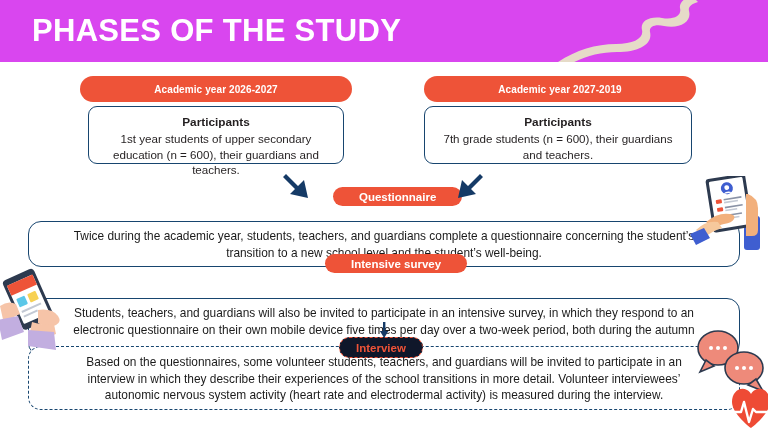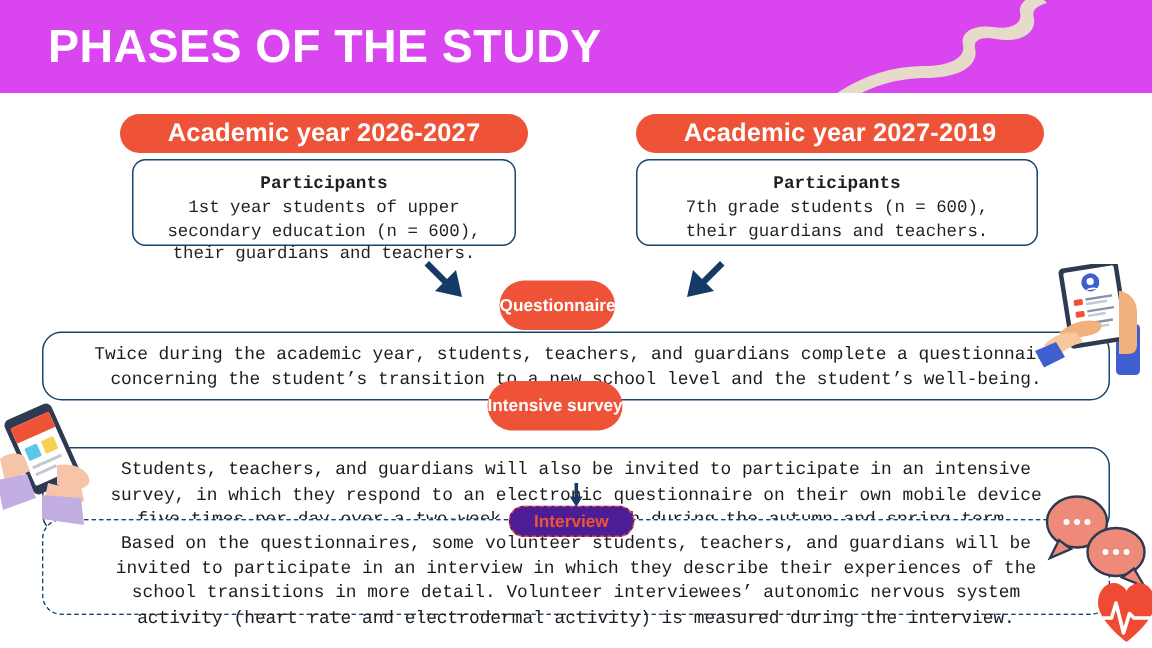--- a/index.html
+++ b/index.html
@@ -33,24 +33,24 @@
     position:absolute;
     background:#ee5338;
     color:#ffffff;
     border-radius:40px;
     font-weight:bold;
     display:flex;align-items:center;justify-content:center;
     text-align:center;
     z-index:6;
     box-sizing:border-box;
   }
-  .pill-year{height:26px;font-size:17px;letter-spacing:0.1px;}
-  .pill-small{height:33px;font-size:11.5px;padding:0 0;text-align:right;}
+  .pill-year{height:26px;font-size:10px;letter-spacing:0.1px;}
+  .pill-small{height:19px;font-size:11.5px;padding:0 26px;text-align:right;}
   .pill-dashed{
-    background:#4c1d95;
+    background:#0f172a;
     color:#ee5338;
     border:1.6px dashed #ee5338;
     height:21px;font-size:11.5px;padding:0 16px;
     font-weight:bold;
   }
 
   
   .box{
     position:absolute;
     box-sizing:border-box;
@@ -63,21 +63,20 @@
   .box-wide{border-radius:13px;}
 
   .box-text{
     position:absolute;left:0;right:0;
     text-align:center;
     color:#231f20;
     font-size:11.6px;
     line-height:15.5px;
     padding:0 14px;
     box-sizing:border-box;
-    font-family:Liberation Mono, monospace;
   }
   .box-title{
     font-weight:bold;
     font-size:11.8px;
   }
   .wide-text{
     color:#1b1b1b;
     font-size:11.9px;
     line-height:16.5px;
     padding:0 30px;

